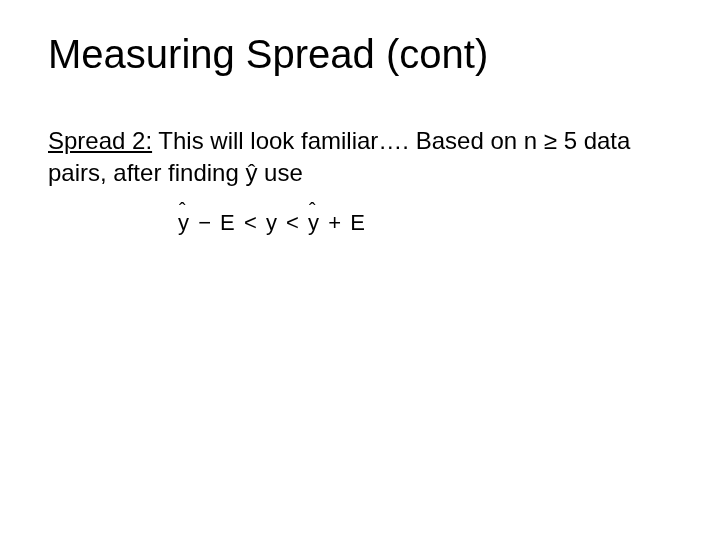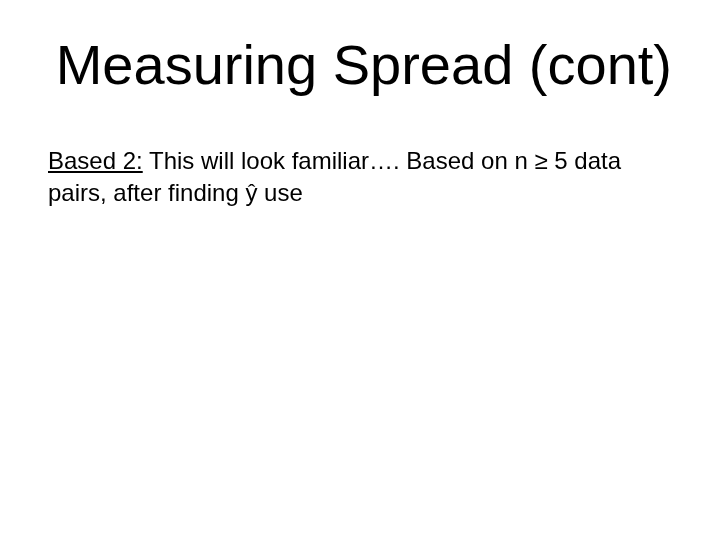--- a/index.html
+++ b/index.html
@@ -13,22 +13,22 @@
     overflow: hidden;
   }
   .slide {
     box-sizing: border-box;
     width: 720px;
     height: 540px;
     padding: 24px 48px 0 48px;
     position: relative;
   }
   .title {
-    font-size: 56px;
-    text-align: right;
+    font-size: 40px;
+    text-align: left;
     margin: 8px 0 48px 0;
     font-weight: normal;
   }
   .body-text {
     font-size: 24px;
     line-height: 1.35;
     margin: 0 0 20px 0;
   }
   .method-label {
     text-decoration: underline;
@@ -56,17 +56,28 @@
   }
 </style>
 </head>
 <body>
 
 <div class="slide">
 
   <h1 class="title">Measuring Spread (cont)</h1>
 
   <p class="body-text">
-    <span class="method-label">Based 2:</span><span>  This will look familiar….  Based on n ≥ 5 data pairs, after finding ŷ use</span>
+    <span class="method-label">Spread 2:</span><span>  This will look familiar….  Based on n ≥ 5 data pairs, after finding ŷ use</span>
   </p>
 
+  <div class="formula">
+    <span class="yhat">y</span>
+    <span class="op">−</span>
+    <span>E</span>
+    <span class="op">&lt;</span>
+    <span>y</span>
+    <span class="op">&lt;</span>
+    <span class="yhat">y</span>
+    <span class="op">+</span>
+    <span>E</span>
+  </div>
 
 </div>
 
 </body></html>

